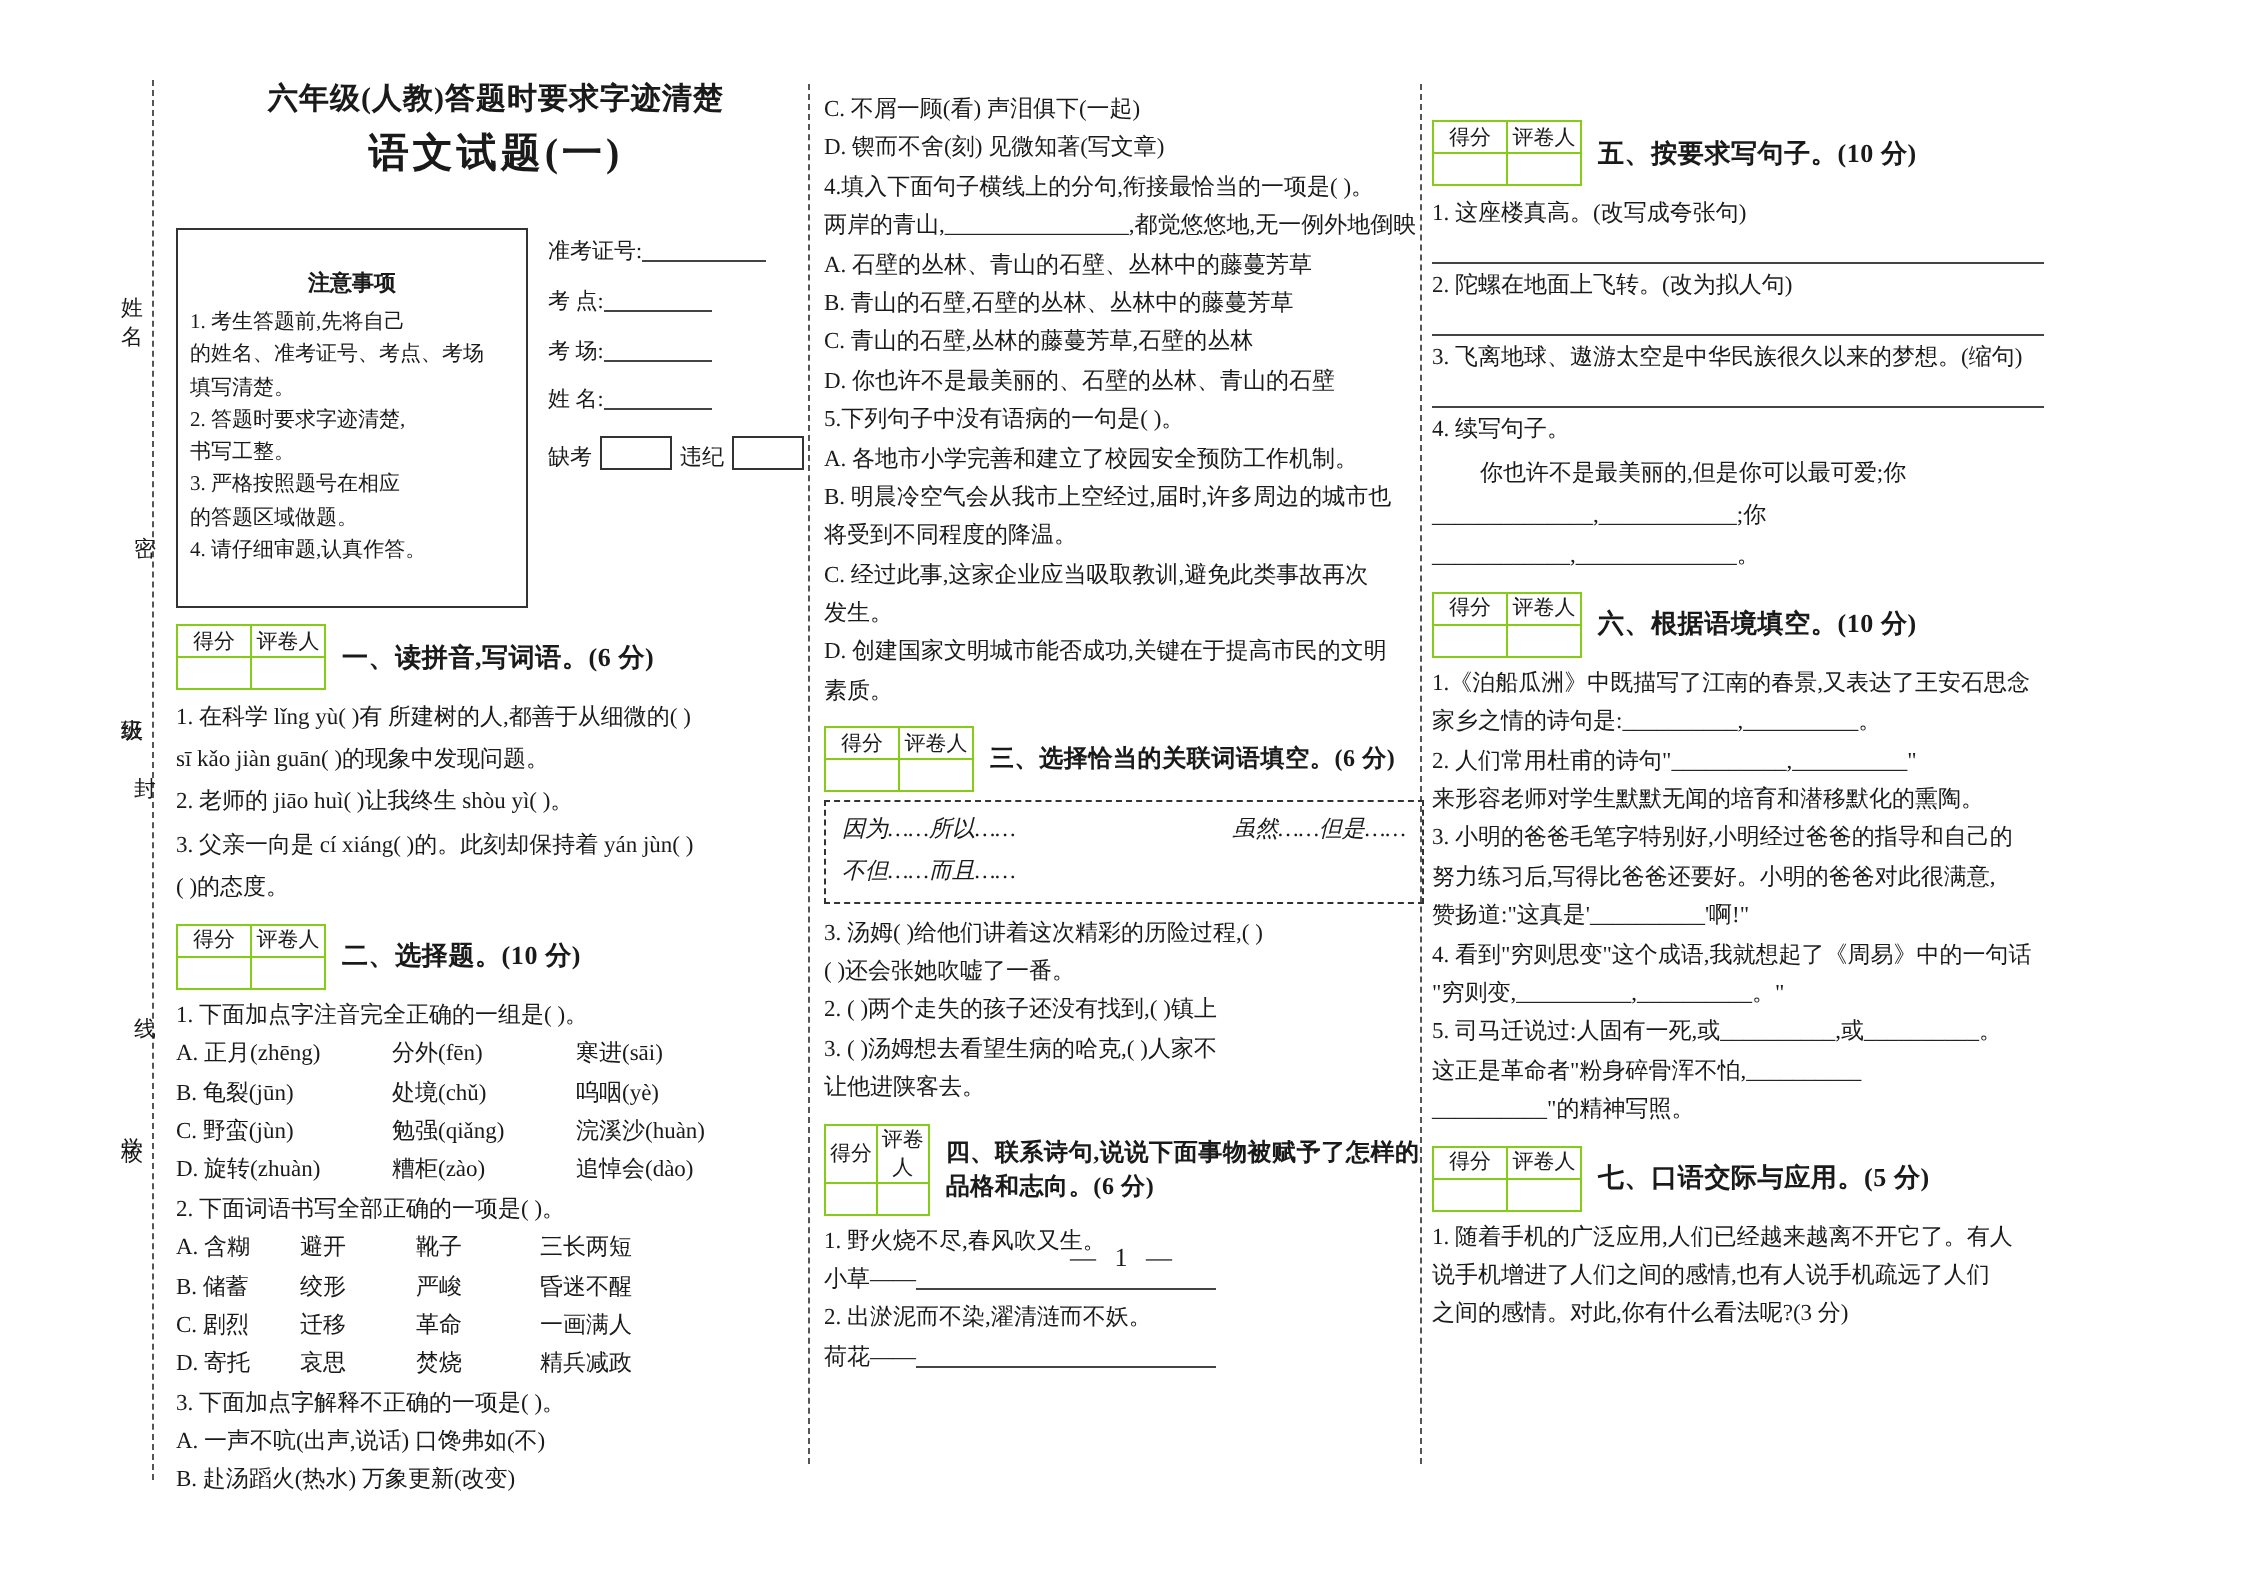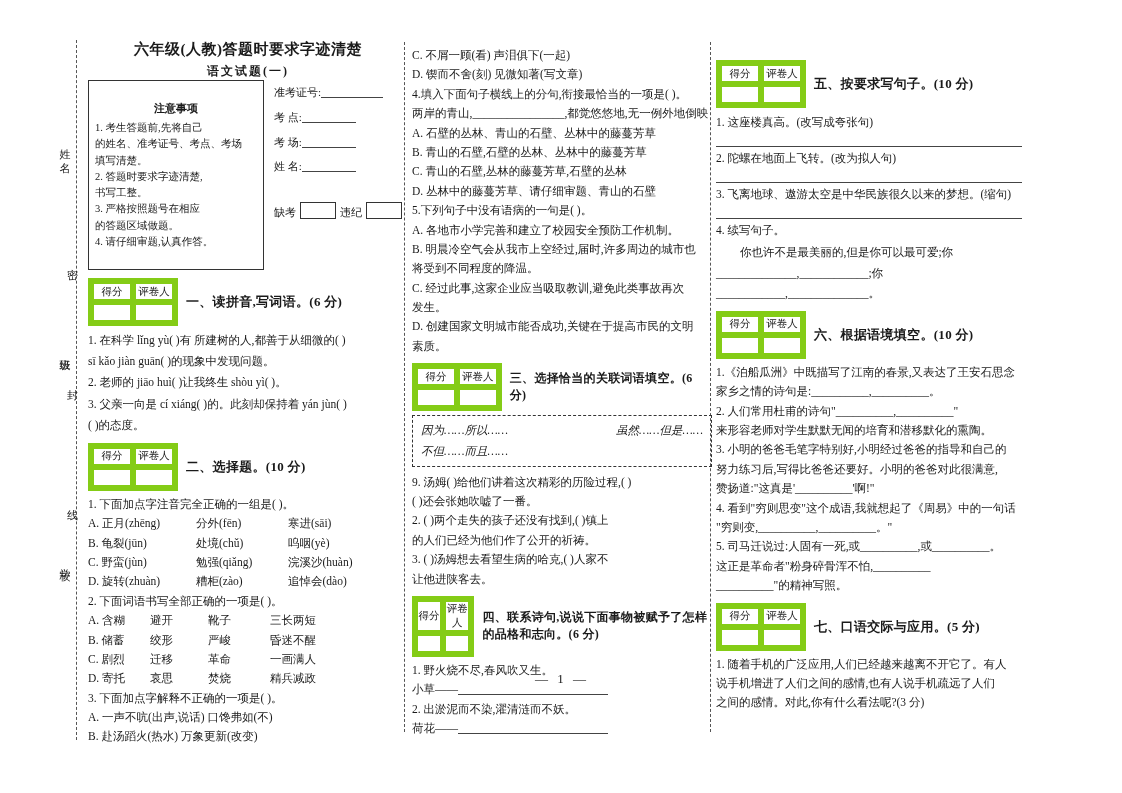--- a/index.html
+++ b/index.html
@@ -28,44 +28,44 @@
   .col1{left:88px;width:320px;}
   .col2{left:412px;width:300px;}
   .col3{left:716px;width:306px;}
 
   .col-sep{position:absolute;top:42px;width:0;height:690px;border-left:1px dashed #555;}
   .sep1{left:404px;}
   .sep2{left:710px;}
 
   
   .exam-title{text-align:center;font-size:15px;font-weight:bold;letter-spacing:.5px;margin-bottom:4px;}
-  .exam-sub{text-align:center;font-size:12px;font-weight:bold;letter-spacing:2px;margin-bottom:0;}
+  .exam-sub{text-align:center;font-size:20px;font-weight:bold;letter-spacing:2px;margin-bottom:24px;}
 
   
   .notice{
     border:1px solid #333;padding:19px 6px;font-size:10.5px;line-height:1.55;
     width:176px;float:left;box-sizing:border-box;
   }
   .notice-title{text-align:center;font-weight:bold;font-size:11px;margin-bottom:3px;}
 
   .idblock{float:right;width:134px;font-size:11px;line-height:2.25;}
   .idrow{white-space:nowrap;}
   .idrow .lbl{display:inline-block;}
   .idrow .ln{display:inline-block;border-bottom:1px solid #444;width:62px;height:12px;vertical-align:-2px;}
   .idrow .ln-s{width:54px;}
-  .boxrow{margin-top:21px;font-size:11px;}
+  .boxrow{margin-top:4px;font-size:11px;}
   .sq{display:inline-block;width:34px;height:15px;border:1px solid #333;vertical-align:-3px;margin:0 4px;}
 
   .clear{clear:both;}
 
   
   .sec{margin-top:8px;}
   .sec-head{display:flex;align-items:stretch;}
   .score-tbl{border-collapse:collapse;font-size:10.5px;}
-  .score-tbl td{border:6px solid #84cc16;width:36px;height:15px;text-align:center;padding:0;}
+  .score-tbl td{border:1px solid #84cc16;width:36px;height:15px;text-align:center;padding:0;}
   .score-tbl td.h{height:15px;}
   .sec-title{
     font-size:13px;font-weight:bold;margin-left:8px;align-self:center;letter-spacing:.3px;
   }
   .sec-title.small{font-size:12px;}
 
   .body-txt{font-size:11.5px;line-height:1.75;margin-top:4px;}
   .body-txt p{margin:0 0 1px 0;}
   .opt{margin-left:10px;}
   .blank{display:inline-block;border-bottom:1px solid #444;min-width:40px;height:12px;vertical-align:-2px;}
@@ -212,21 +212,21 @@
 
   <div class="col col2">
     <div class="body-txt tight" style="margin-top:6px">
       <p class="opt">C. 不屑一顾(看)               声泪俱下(一起)</p>
       <p class="opt">D. 锲而不舍(刻)               见微知著(写文章)</p>
       <p>4.填入下面句子横线上的分句,衔接最恰当的一项是(      )。</p>
       <p>两岸的青山,________________,都觉悠悠地,无一例外地倒映</p>
       <p class="opt">A. 石壁的丛林、青山的石壁、丛林中的藤蔓芳草</p>
       <p class="opt">B. 青山的石壁,石壁的丛林、丛林中的藤蔓芳草</p>
       <p class="opt">C. 青山的石壁,丛林的藤蔓芳草,石壁的丛林</p>
-      <p class="opt">D. 丛林中的藤蔓芳草、请仔细审题、青山的石壁</p>
+      <p class="opt">D. 你也许不是最美丽的、石壁的丛林、青山的石壁</p>
       <p>5.下列句子中没有语病的一句是(      )。</p>
       <p class="opt">A. 各地市小学完善和建立了校园安全预防工作机制。</p>
       <p class="opt">B. 明晨冷空气会从我市上空经过,届时,许多周边的城市也</p>
       <p class="opt">将受到不同程度的降温。</p>
       <p class="opt">C. 经过此事,这家企业应当吸取教训,避免此类事故再次</p>
       <p class="opt">发生。</p>
       <p class="opt">D. 创建国家文明城市能否成功,关键在于提高市民的文明</p>
       <p class="opt">素质。</p>
     </div>
 
@@ -249,24 +249,23 @@
       <div class="dashbox">
         <div class="r">
           <span>因为……所以……</span>
           <span>虽然……但是……</span>
         </div>
         <div class="r">
           <span>不但……而且……</span>
         </div>
       </div>
       <div class="body-txt tight">
-        <p>9. 汤姆(      )给他们讲着这次精彩的历险过程,(      )</p>
+        <p>3. 汤姆(      )给他们讲着这次精彩的历险过程,(      )</p>
         <p>(      )还会张她吹嘘了一番。</p>
         <p>2. (      )两个走失的孩子还没有找到,(      )镇上</p>
-        <p>的人们已经为他们作了公开的祈祷。</p>
         <p>3. (      )汤姆想去看望生病的哈克,(      )人家不</p>
         <p>让他进陕客去。</p>
       </div>
     </div>
 
     <div class="sec">
       <div class="sec-head">
         <table class="score-tbl">
           <tbody>
               <tr>

